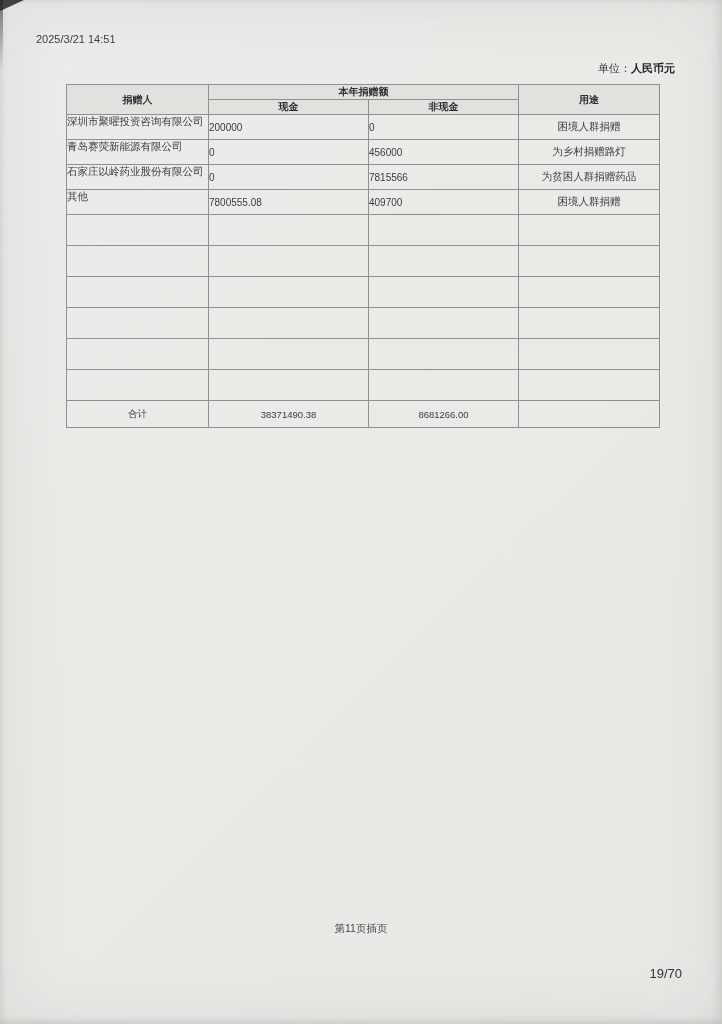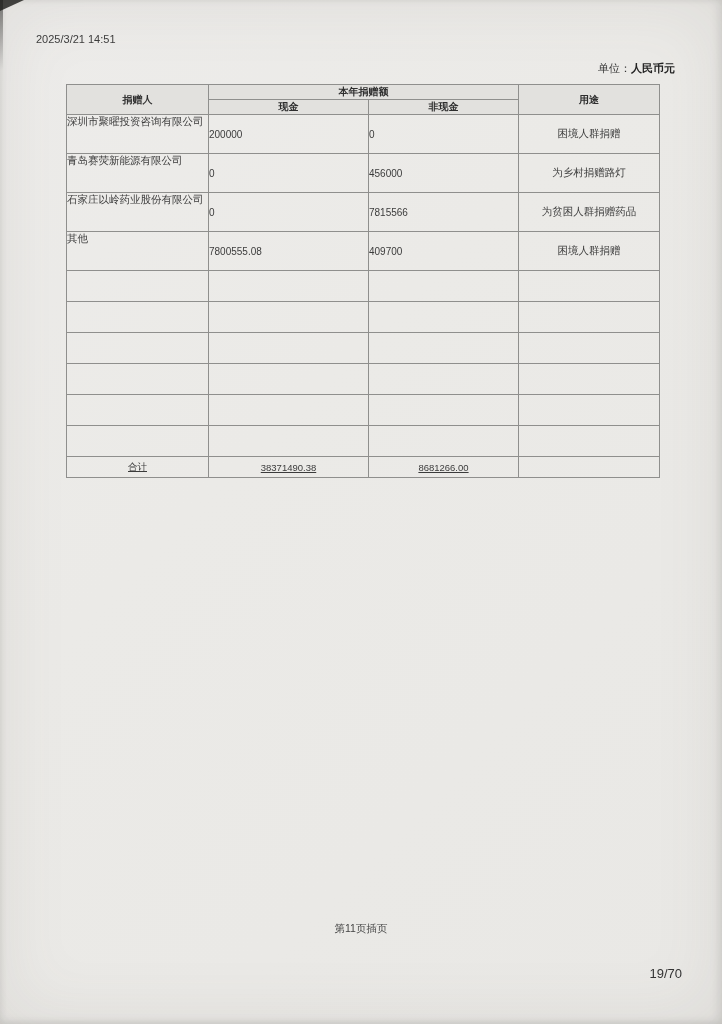--- a/index.html
+++ b/index.html
@@ -40,23 +40,23 @@
     border:1px solid #8f8f8d;
     padding:0;overflow:hidden;white-space:nowrap;
   }
   table.don th{
     background:#e2e1de;font-weight:600;font-size:10px;color:#2e2e2e;
     height:13px;text-align:center;
   }
   td.donor{vertical-align:top;padding:6px 4px 0 7px;text-align:left;}
   td.num{vertical-align:middle;padding-left:8px;text-align:left;font-size:10px;}
   td.purp{vertical-align:middle;padding-left:8px;text-align:center;}
-  tr.data{height:39px;}
+  tr.data{height:25px;}
   tr.blank{height:31px;}
-  tr.total{height:21px;text-decoration:underline;}
+  tr.total{height:27px;}
   tr.total td{text-align:center;vertical-align:middle;font-size:9.5px;padding:0;}
 
   .insert-label{position:absolute;left:0;top:922px;width:722px;text-align:center;font-size:10.5px;color:#444;}
   .footer-url{position:absolute;left:36px;top:973px;font-size:10px;color:#2b2b2b;}
   .page-num{position:absolute;right:40px;top:966px;font-size:13px;color:#333;}
 </style>
 </head>
 <body>
 
 <div class="paper">

